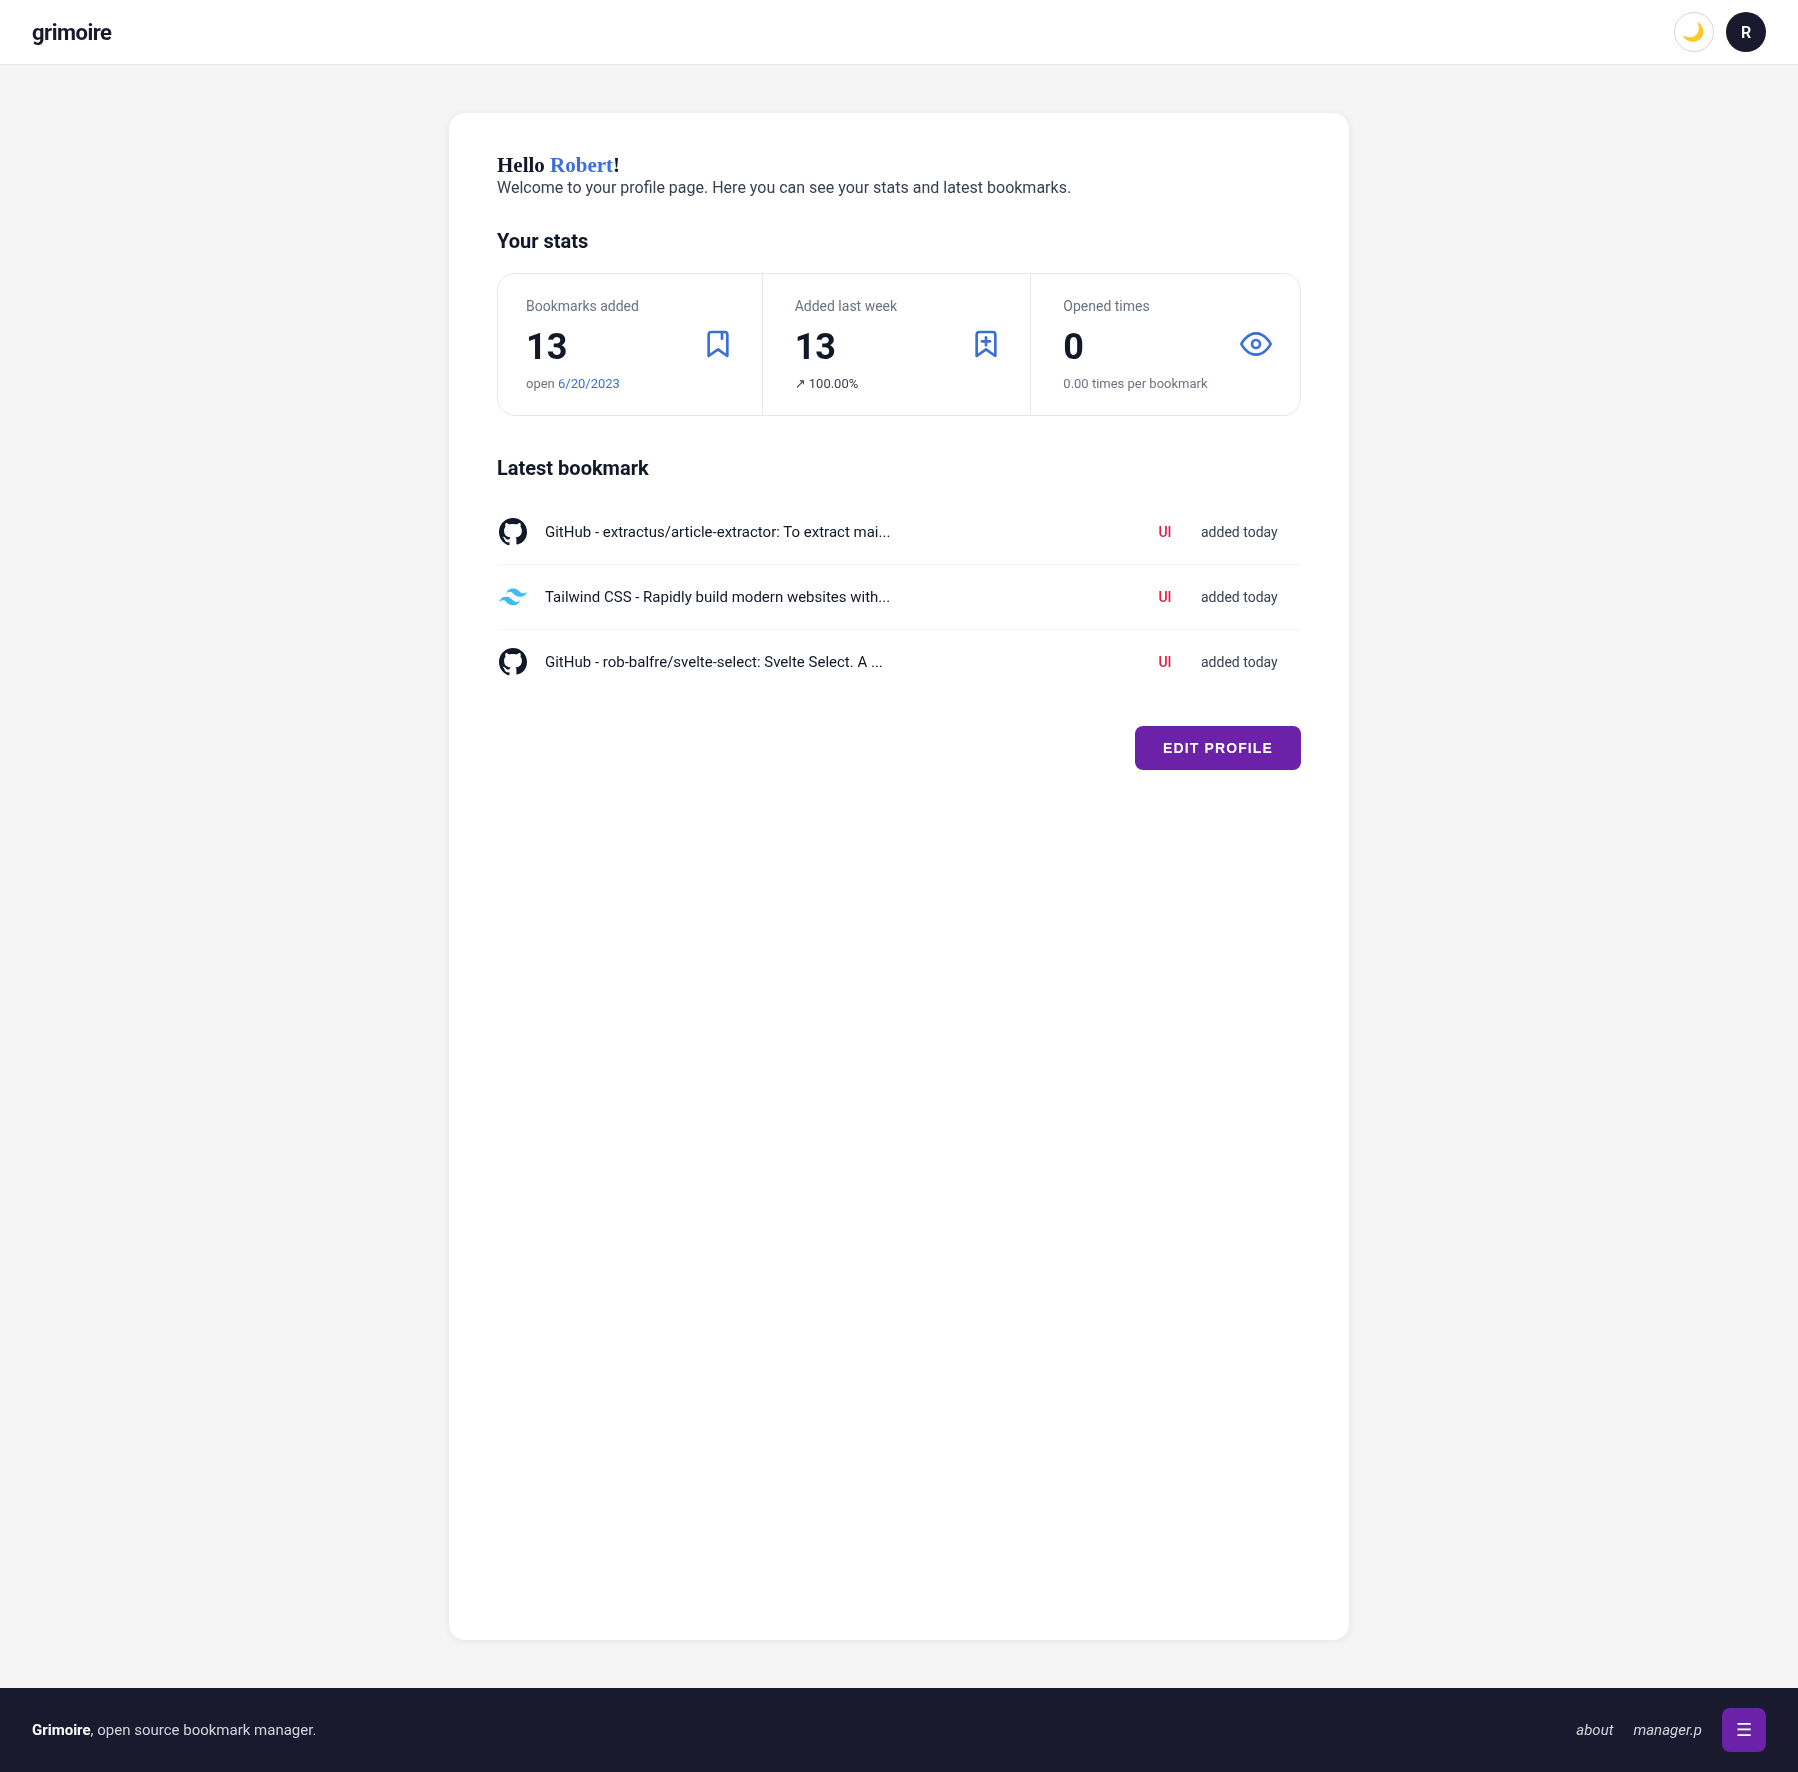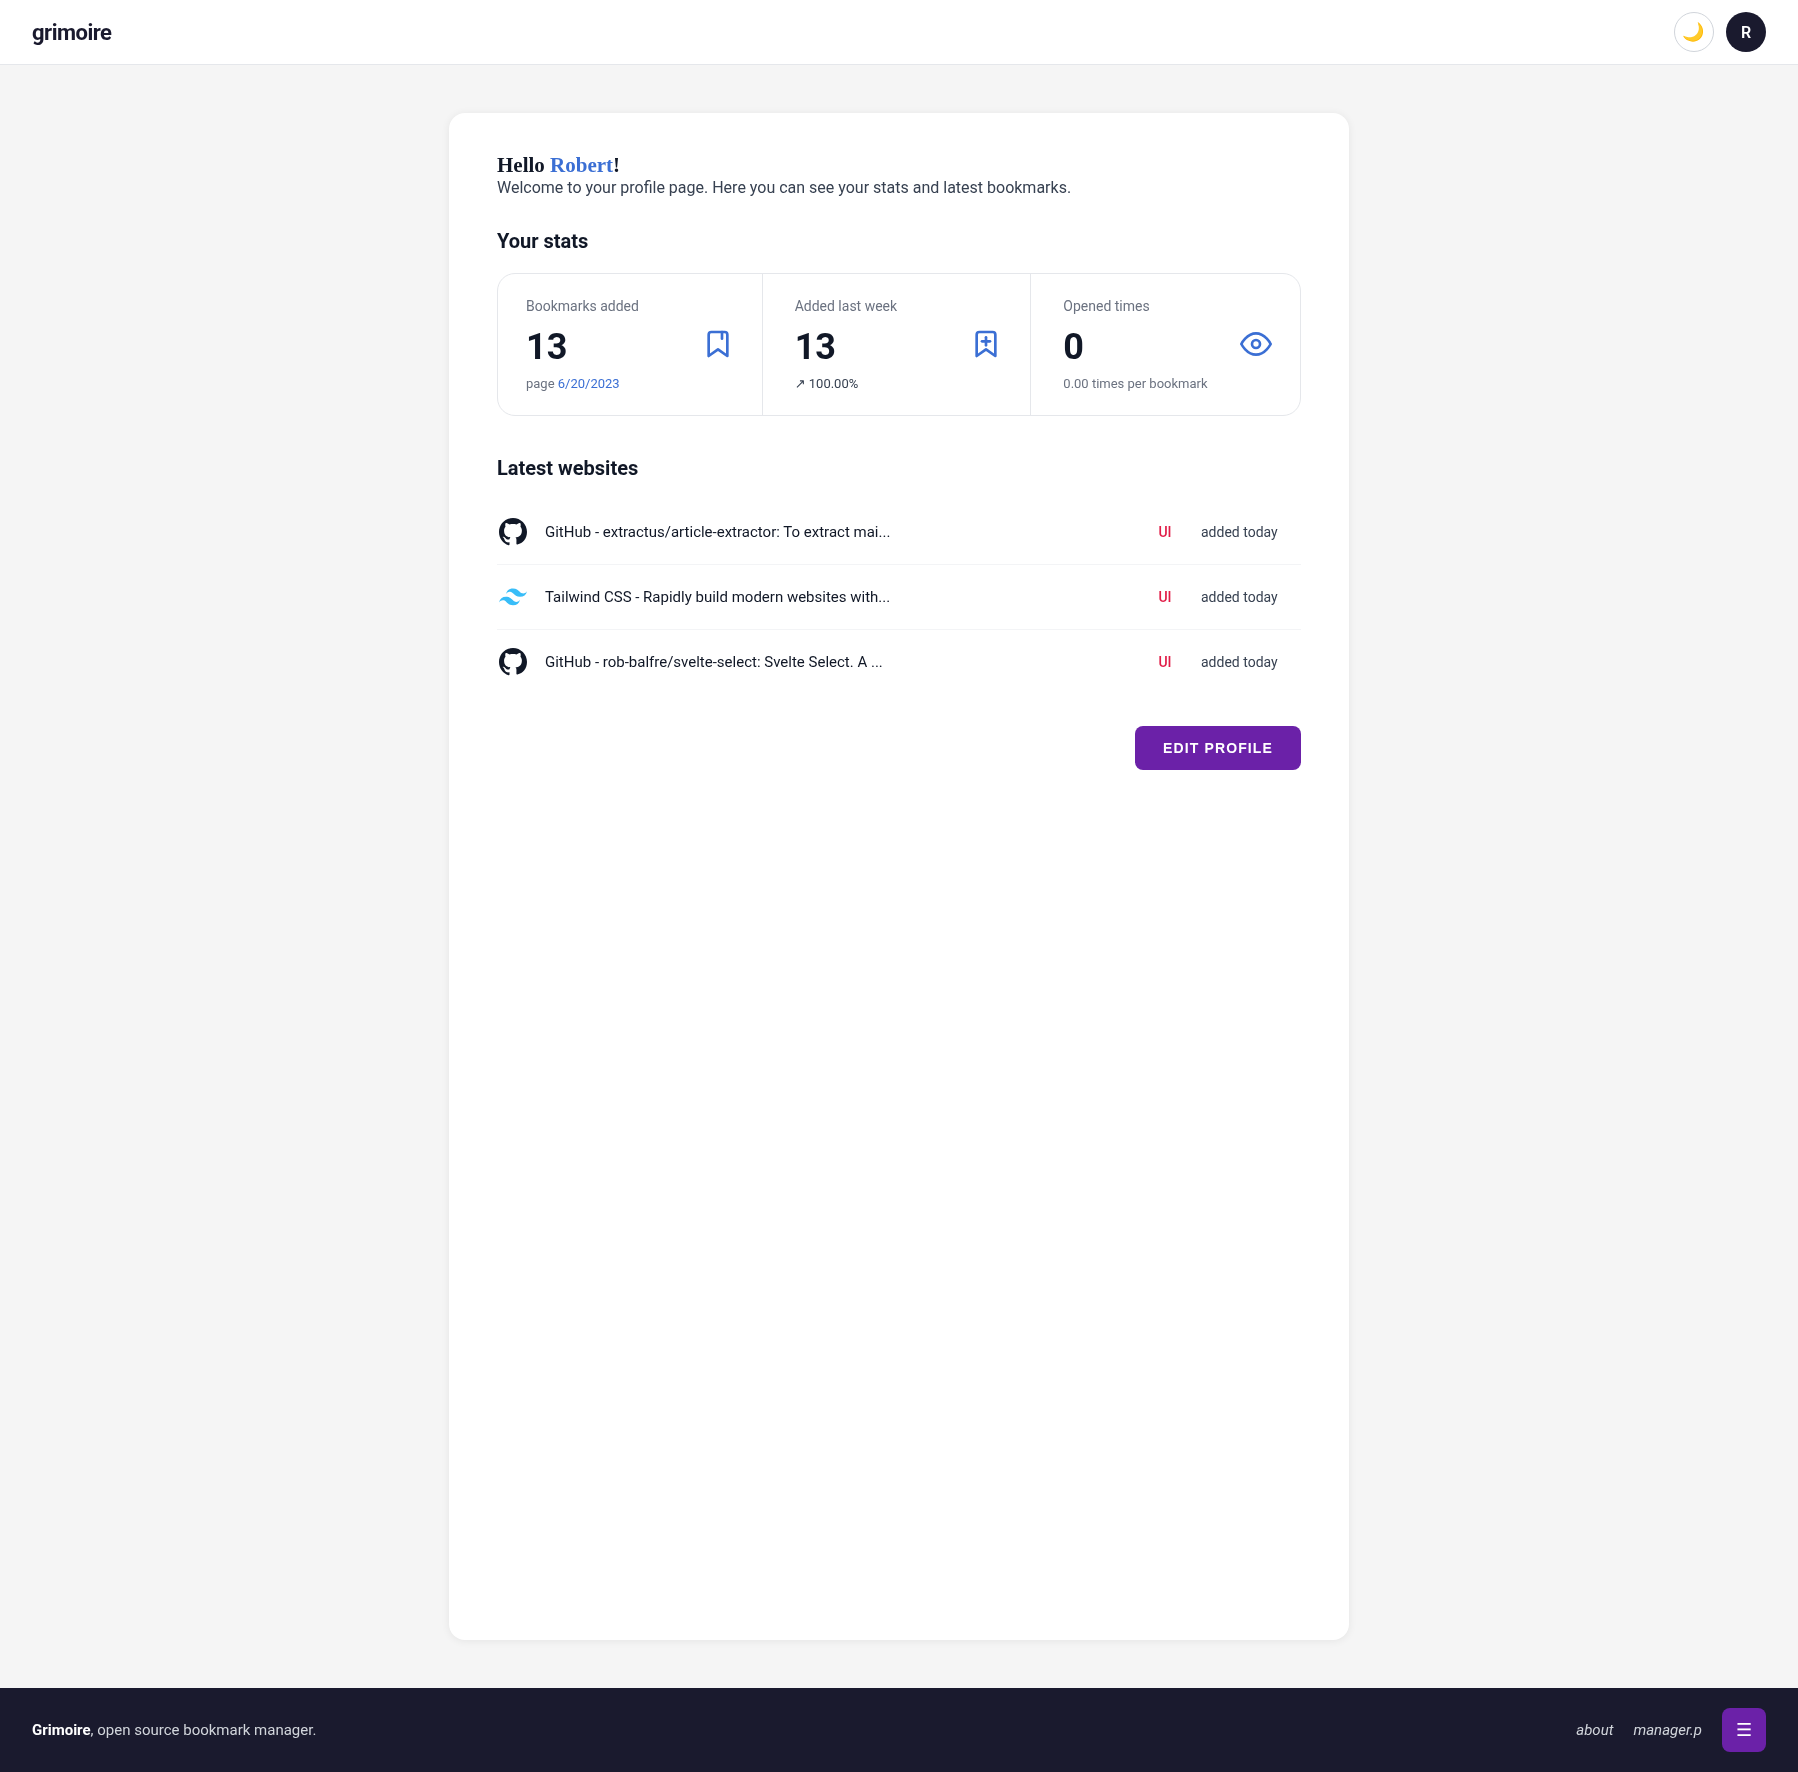--- a/index.html
+++ b/index.html
@@ -333,21 +333,21 @@
         <div class="stat-value-row">
           <span class="stat-value">13</span>
           <span class="stat-icon">
             <svg width="32" height="32" viewBox="0 0 24 24" fill="none" stroke="#3b6fd4" stroke-width="2" stroke-linecap="round" stroke-linejoin="round">
               <path d="M19 21l-7-5-7 5V5a2 2 0 0 1 2-2h10a2 2 0 0 1 2 2z"></path>
               <line x1="15" y1="3" x2="15" y2="8"></line>
             </svg>
           </span>
         </div>
         <div class="stat-sub">
-          <span>page </span><a class="stat-sub-link" href="#">6/20/2023</a>
+          <span>open </span><a class="stat-sub-link" href="#">6/20/2023</a>
         </div>
       </div>
 
       <div class="stat-card">
         <div class="stat-label">Added last week</div>
         <div class="stat-value-row">
           <span class="stat-value">13</span>
           <span class="stat-icon">
             <svg width="32" height="32" viewBox="0 0 24 24" fill="none" stroke="#3b6fd4" stroke-width="2" stroke-linecap="round" stroke-linejoin="round">
               <path d="M19 21l-7-5-7 5V5a2 2 0 0 1 2-2h10a2 2 0 0 1 2 2z"></path>
@@ -368,21 +368,21 @@
               <path d="M1 12s4-8 11-8 11 8 11 8-4 8-11 8-11-8-11-8z"></path>
               <circle cx="12" cy="12" r="3"></circle>
             </svg>
           </span>
         </div>
         <div class="stat-sub">0.00 times per bookmark</div>
       </div>
     </div>
 
     <div class="bookmarks-section">
-      <h2 class="section-title">Latest websites</h2>
+      <h2 class="section-title">Latest bookmark</h2>
 
       <div class="bookmark-item">
         <div class="bookmark-icon github-icon">
           <svg viewBox="0 0 24 24" width="28" height="28" fill="#111827">
             <path d="M12 0C5.37 0 0 5.37 0 12c0 5.3 3.438 9.8 8.205 11.385.6.113.82-.258.82-.577 0-.285-.01-1.04-.015-2.04-3.338.724-4.042-1.61-4.042-1.61C4.422 17.07 3.633 16.7 3.633 16.7c-1.087-.744.084-.729.084-.729 1.205.084 1.838 1.236 1.838 1.236 1.07 1.835 2.809 1.305 3.495.998.108-.776.417-1.305.76-1.605-2.665-.3-5.466-1.332-5.466-5.93 0-1.31.465-2.38 1.235-3.22-.135-.303-.54-1.523.105-3.176 0 0 1.005-.322 3.3 1.23.96-.267 1.98-.399 3-.405 1.02.006 2.04.138 3 .405 2.28-1.552 3.285-1.23 3.285-1.23.645 1.653.24 2.873.12 3.176.765.84 1.23 1.91 1.23 3.22 0 4.61-2.805 5.625-5.475 5.92.42.36.81 1.096.81 2.22 0 1.606-.015 2.896-.015 3.286 0 .315.21.69.825.57C20.565 21.795 24 17.295 24 12c0-6.63-5.37-12-12-12"></path>
           </svg>
         </div>
         <span class="bookmark-title">GitHub - extractus/article-extractor: To extract mai...</span>
         <span class="bookmark-tag">UI</span>
         <span class="bookmark-date">added today</span>

